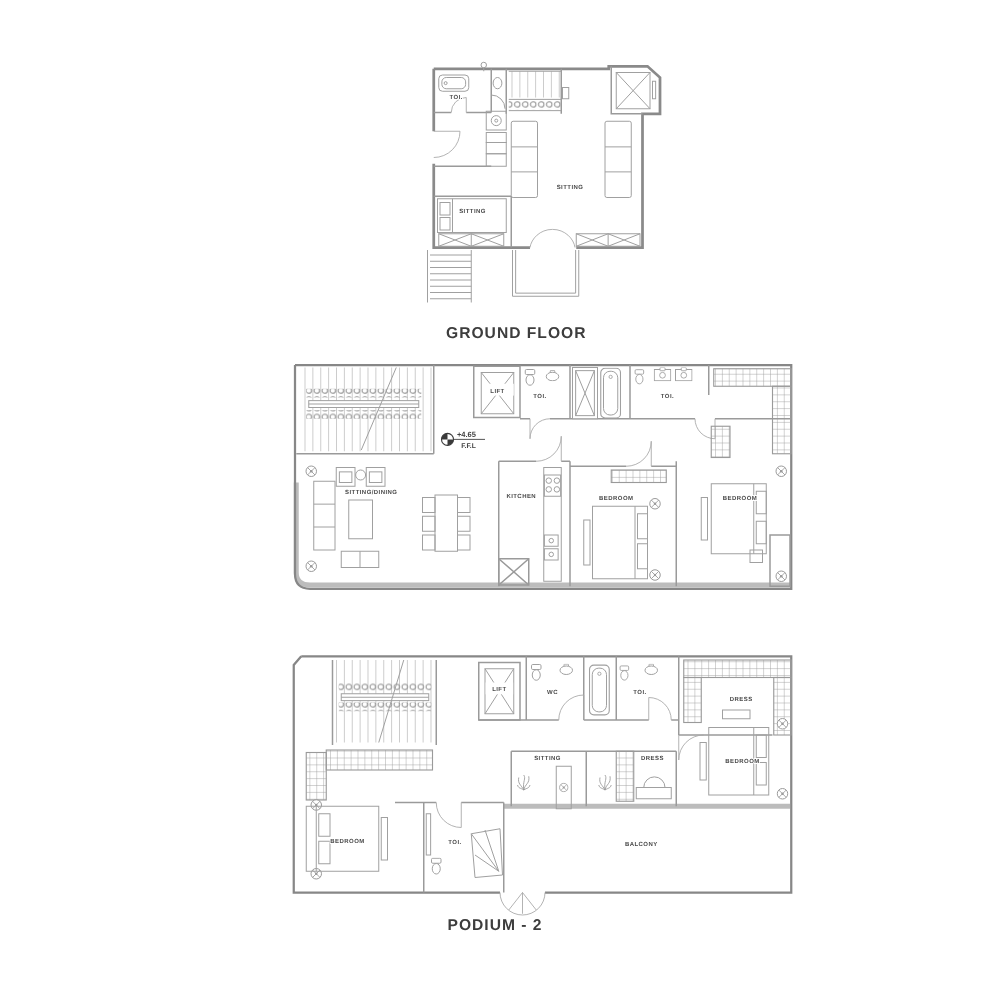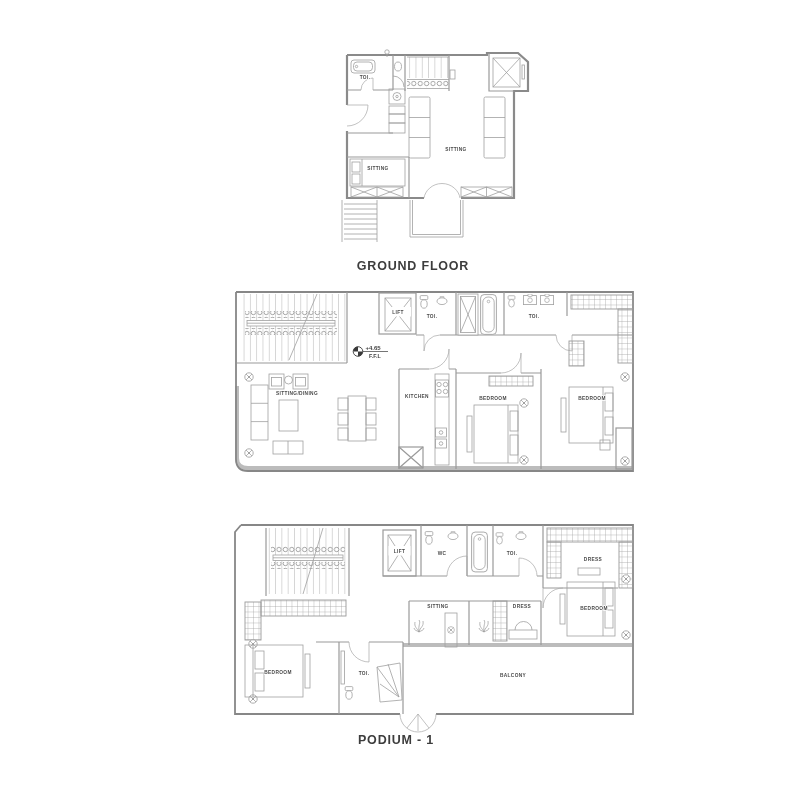--- a/index.html
+++ b/index.html
@@ -357,15 +357,15 @@
   <text class="lbl" x="211" y="37">WC</text>
   <text class="lbl" x="281" y="37">TOI.</text>
   <text class="lbl" x="362" y="43">DRESS</text>
   <text class="lbl" x="207" y="90">SITTING</text>
   <text class="lbl" x="291" y="90">DRESS</text>
   <text class="lbl" x="363" y="92">BEDROOM</text>
   <text class="lbl" x="47" y="156">BEDROOM</text>
   <text class="lbl" x="133" y="157">TOI.</text>
   <text class="lbl" x="282" y="159">BALCONY</text>
 </svg>
-<div class="ptitle" style="left:260px;top:733px">PODIUM - 1</div>
+<div class="ptitle" style="left:260px;top:733px">PODIUM - 2</div>
 
 </div>
 
 </body></html>

